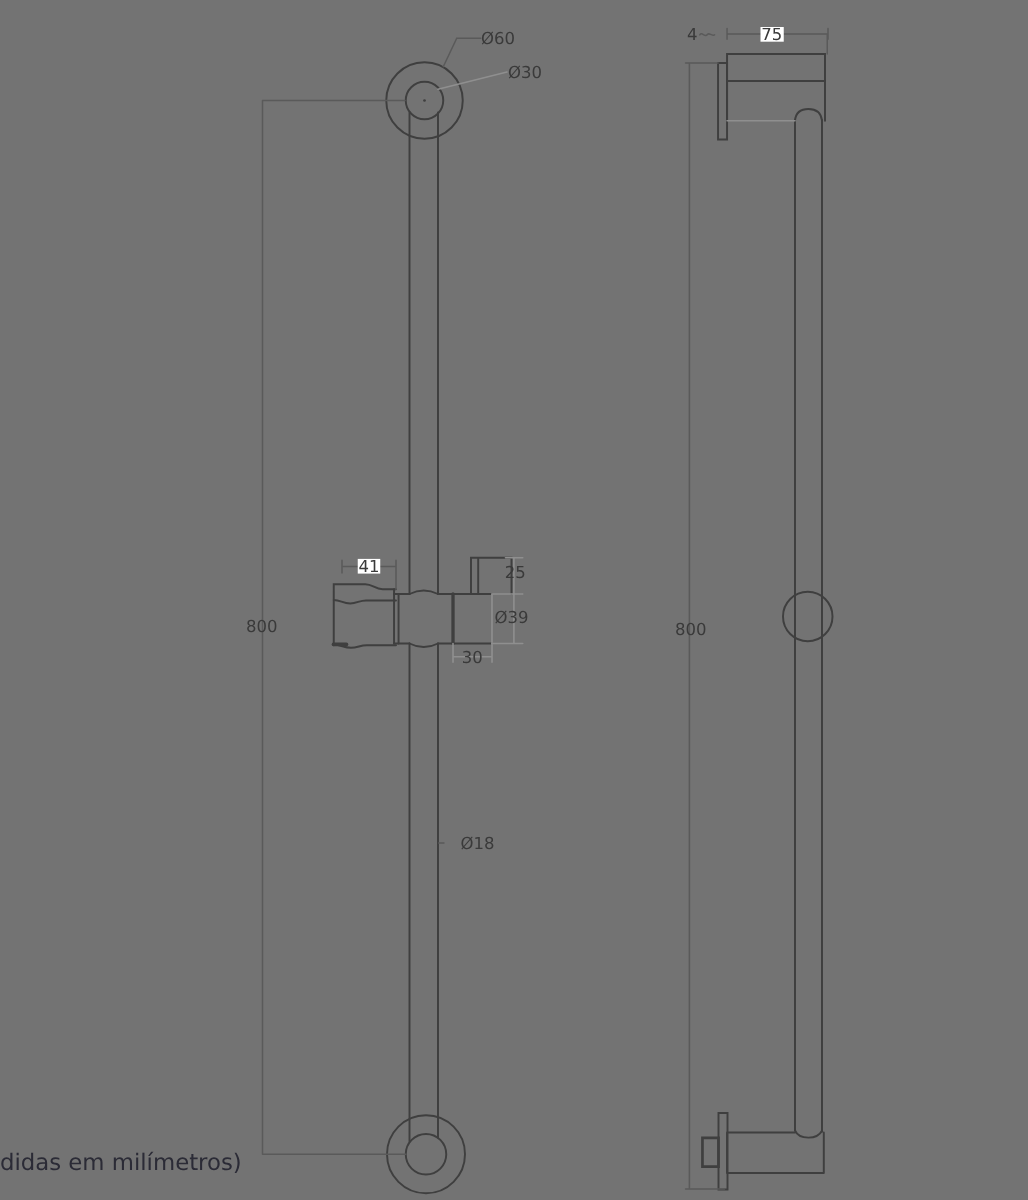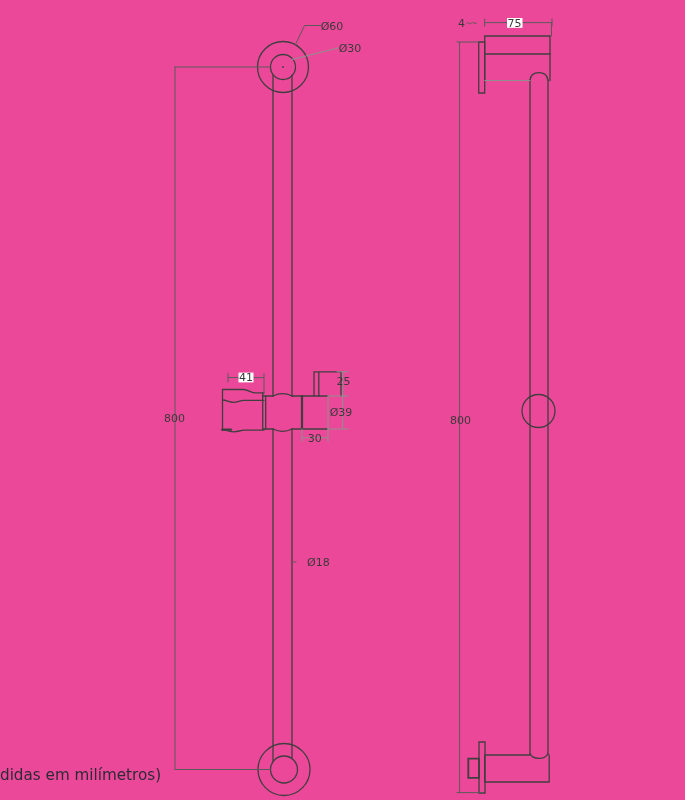--- a/index.html
+++ b/index.html
@@ -1,16 +1,16 @@
 <!DOCTYPE html>
 <html><head>
 <meta charset="utf-8">
 <style>
   html,body{margin:0;padding:0;background:#ffffff;}
-  .stage{position:relative;width:685px;height:800px;background:#ec4899;overflow:hidden;
+  .stage{position:relative;width:685px;height:800px;background:#737373;overflow:hidden;
          font-family:"DejaVu Sans","Liberation Sans",sans-serif;}
   svg{display:block}
   text{font-family:"DejaVu Sans","Liberation Sans",sans-serif;}
   .dimtxt{font-size:11px;}
   .notetxt{font-size:15.2px;}
 </style>
 </head>
 <body>
 
 <div class="stage">

